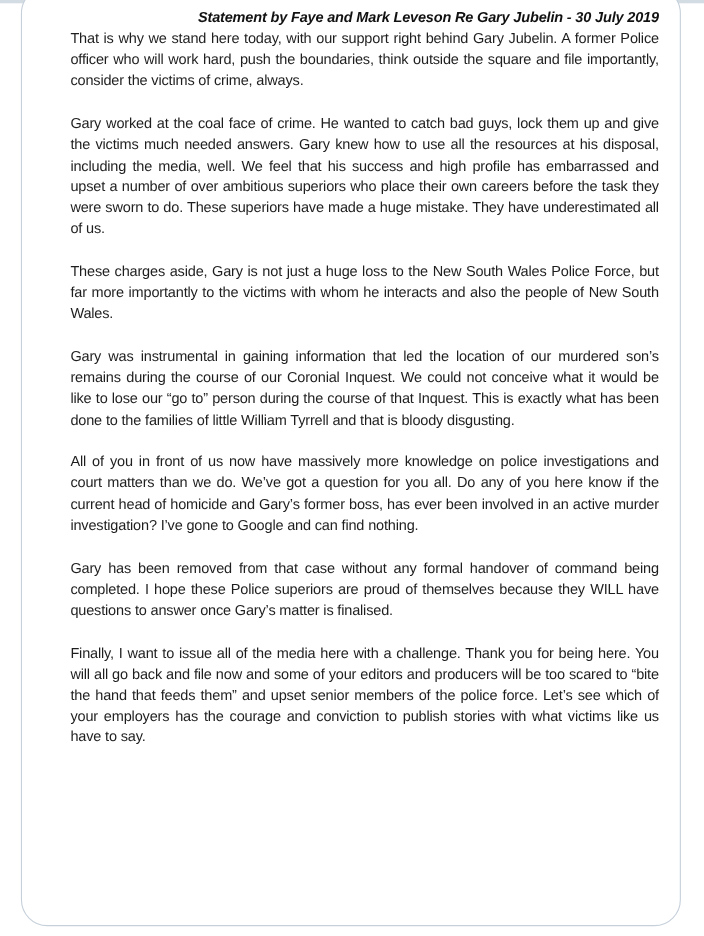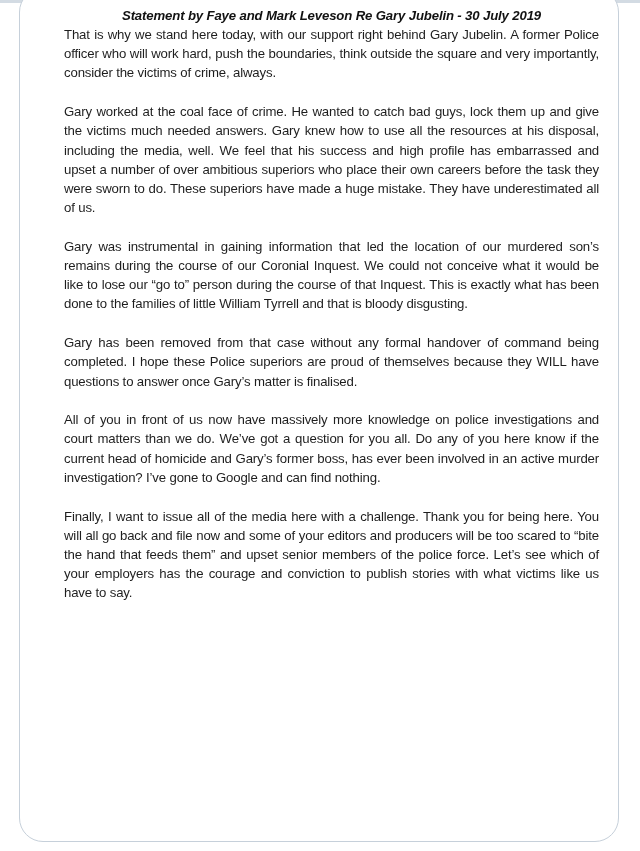--- a/index.html
+++ b/index.html
@@ -37,21 +37,21 @@
       width: 535px;
       font-family: "Liberation Sans", sans-serif;
       color: #1e1e1e;
       font-size: 13.2px;
       line-height: 19.2px;
       letter-spacing: -0.15px;
     }
     .title {
       font-weight: bold;
       font-style: italic;
-      text-align: center;
+      text-align: right;
       font-size: 13.2px;
       line-height: 19px;
       margin: 0;
       color: #111111;
     }
     .para {
       margin: 0 0 19.5px 0;
       text-align: justify;
       text-align-last: left;
     }
@@ -59,19 +59,20 @@
   </style>
 </head>
 <body>
 
 <div class="topline"></div>
 
 <div class="card"></div>
 
 <div class="doc">
   <p class="title">Statement by Faye and Mark Leveson Re Gary Jubelin - 30 July 2019</p>
-  <p class="para">That is why we stand here today, with our support right behind Gary Jubelin. A former Police officer who will work hard, push the boundaries, think outside the square and very importantly, consider the victims of crime, always.</p>
+  <p class="para">That is why we stand here today, with our support right behind Gary Jubelin. A former Police officer who will work hard, push the boundaries, think outside the square and file importantly, consider the victims of crime, always.</p>
   <p class="para">Gary worked at the coal face of crime. He wanted to catch bad guys, lock them up and give the victims much needed answers. Gary knew how to use all the resources at his disposal, including the media, well. We feel that his success and high profile has embarrassed and upset a number of over ambitious superiors who place their own careers before the task they were sworn to do. These superiors have made a huge mistake. They have underestimated all of us.</p>
+  <p class="para">These charges aside, Gary is not just a huge loss to the New South Wales Police Force, but far more importantly to the victims with whom he interacts and also the people of New South Wales.</p>
   <p class="para">Gary was instrumental in gaining information that led the location of our murdered son’s remains during the course of our Coronial Inquest. We could not conceive what it would be like to lose our “go to” person during the course of that Inquest. This is exactly what has been done to the families of little William Tyrrell and that is bloody disgusting.</p>
+  <p class="para">All of you in front of us now have massively more knowledge on police investigations and court matters than we do. We’ve got a question for you all. Do any of you here know if the current head of homicide and Gary’s former boss, has ever been involved in an active murder investigation? I’ve gone to Google and can find nothing.</p>
   <p class="para">Gary has been removed from that case without any formal handover of command being completed. I hope these Police superiors are proud of themselves because they WILL have questions to answer once Gary’s matter is finalised.</p>
-  <p class="para">All of you in front of us now have massively more knowledge on police investigations and court matters than we do. We’ve got a question for you all. Do any of you here know if the current head of homicide and Gary’s former boss, has ever been involved in an active murder investigation? I’ve gone to Google and can find nothing.</p>
   <p class="para">Finally, I want to issue all of the media here with a challenge. Thank you for being here. You will all go back and file now and some of your editors and producers will be too scared to “bite the hand that feeds them” and upset senior members of the police force. Let’s see which of your employers has the courage and conviction to publish stories with what victims like us have to say.</p>
 </div>
 
 </body></html>

